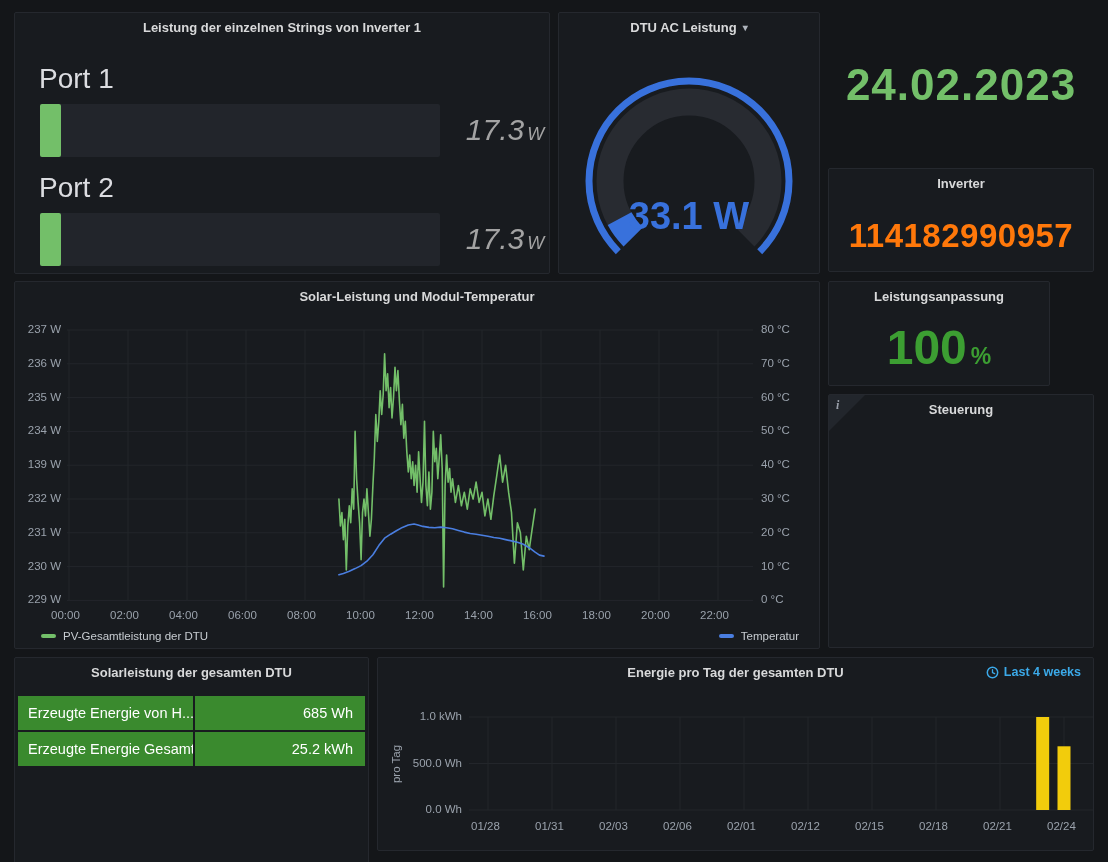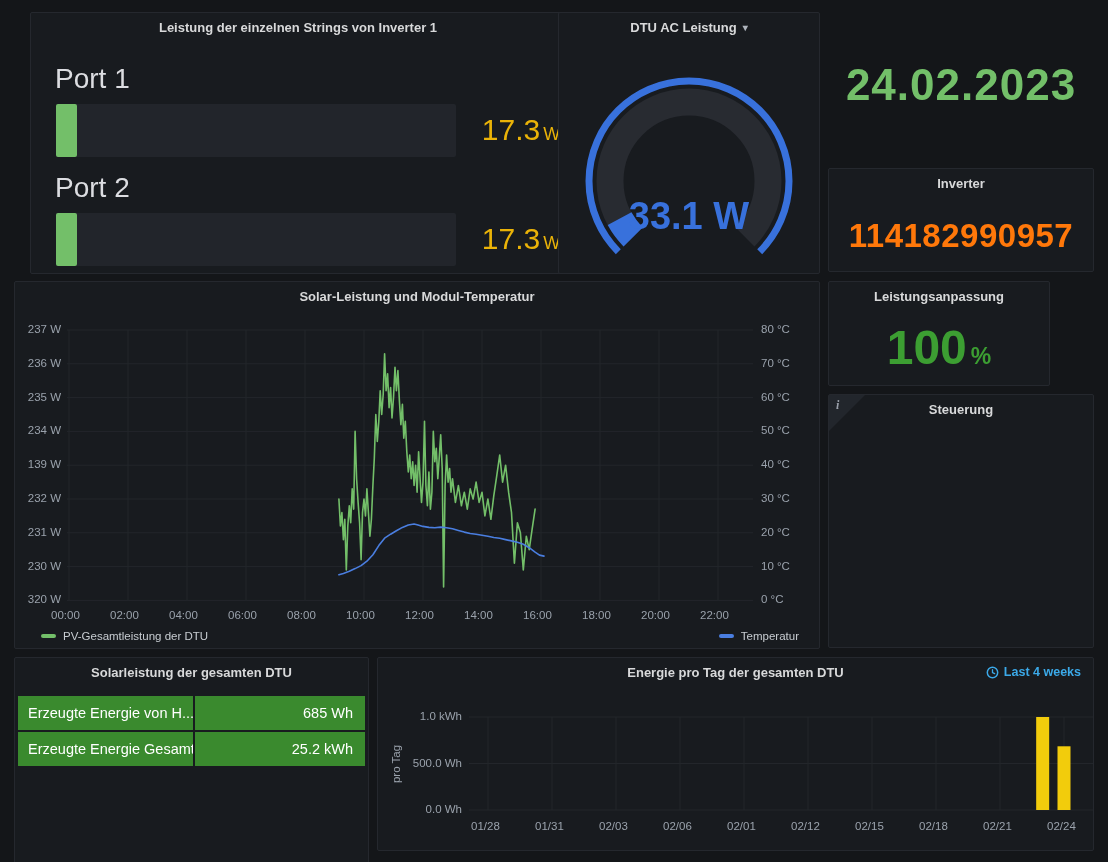--- a/index.html
+++ b/index.html
@@ -5,21 +5,21 @@
   html,body{margin:0;padding:0;background:#141619;width:1108px;height:862px;overflow:hidden;
     font-family:"Liberation Sans",sans-serif;-webkit-font-smoothing:antialiased;}
   .panel{position:absolute;background:#181b1f;border:1px solid #25282e;border-radius:2px;box-sizing:border-box;}
   .panel.transparent{background:transparent;border:none;}
   .panel-title{position:absolute;top:7px;left:0;right:0;text-align:center;font-size:13px;font-weight:600;color:#d8d9da;white-space:nowrap;}
   .chev{display:inline-block;margin-left:6px;color:#aeb4bc;font-size:10px;transform:translateY(-1px);}
   
   .port-label{position:absolute;left:24px;font-size:28px;color:#dcdde1;font-weight:400;}
   .bar-track{position:absolute;left:25px;width:400px;height:53px;background:#22252b;border-radius:2px;}
   .bar-fill{position:absolute;left:0;top:0;bottom:0;width:21px;background:#73bf69;border-radius:2px;}
-  .bar-value{position:absolute;width:110px;text-align:center;color:#eab308;font-size:30px;font-weight:400;}
+  .bar-value{position:absolute;width:110px;text-align:center;color:#a3a3a3;font-size:30px;font-weight:400;font-style:italic;}
   .bar-value .unit{font-size:18px;margin-left:3px;}
   
   .gauge-value-text{font-size:38px;font-weight:700;fill:#3871dc;}
   
   .big-date{position:absolute;left:0;right:0;top:48px;text-align:center;font-size:44px;font-weight:700;color:#73bf69;letter-spacing:1px;}
   .stat-number{position:absolute;left:0;right:0;text-align:center;font-weight:700;}
   .inv-number{top:48px;font-size:33px;color:#ff780a;letter-spacing:0.5px;}
   .pct-number{top:38px;font-size:48px;color:#3c9e32;}
   .pct-number .unit{font-size:23px;font-weight:600;margin-left:4px;}
   
@@ -36,21 +36,21 @@
   
   .tick{position:absolute;font-size:11.5px;color:#9aa2ac;white-space:nowrap;}
   .legend-item{position:absolute;font-size:11.5px;color:#c7ccd1;display:flex;align-items:center;gap:7px;white-space:nowrap;}
   .legend-dash{width:15px;height:4px;border-radius:2px;display:inline-block;}
   .ylab-rot{position:absolute;font-size:11.5px;color:#9aa2ac;transform:rotate(-90deg);transform-origin:center;white-space:nowrap;}
   .range-label{position:absolute;top:7px;right:12px;font-size:12.5px;font-weight:600;color:#3ba9e8;display:flex;align-items:center;gap:5px;cursor:pointer;}
 </style>
 </head>
 <body>
 
-<div class="panel" style="left:14px;top:12px;width:536px;height:262px;margin-left:16px;">
+<div class="panel" style="left:14px;top:12px;width:536px;height:262px;">
   <div class="panel-title">Leistung der einzelnen Strings von Inverter 1</div>
   <div class="port-label" style="top:50px;">Port 1</div>
   <div class="bar-track" style="top:91px;">
     <div class="bar-fill"></div>
   </div>
   <div class="bar-value" style="left:435px;top:100px;">
     <span>17.3</span><span class="unit">W</span>
   </div>
   <div class="port-label" style="top:159px;">Port 2</div>
   <div class="bar-track" style="top:200px;">
@@ -111,21 +111,21 @@
     </svg>
   <div id="ts-ylabels-left">
       <div class="tick" style="left: 6px; top: 41px; width: 40px; text-align: right;">237 W</div>
       <div class="tick" style="left: 6px; top: 74.8px; width: 40px; text-align: right;">236 W</div>
       <div class="tick" style="left: 6px; top: 108.6px; width: 40px; text-align: right;">235 W</div>
       <div class="tick" style="left: 6px; top: 142.4px; width: 40px; text-align: right;">234 W</div>
       <div class="tick" style="left: 6px; top: 176.2px; width: 40px; text-align: right;">139 W</div>
       <div class="tick" style="left: 6px; top: 210px; width: 40px; text-align: right;">232 W</div>
       <div class="tick" style="left: 6px; top: 243.8px; width: 40px; text-align: right;">231 W</div>
       <div class="tick" style="left: 6px; top: 277.6px; width: 40px; text-align: right;">230 W</div>
-      <div class="tick" style="left: 6px; top: 311.4px; width: 40px; text-align: right;">320 W</div>
+      <div class="tick" style="left: 6px; top: 311.4px; width: 40px; text-align: right;">229 W</div>
     </div>
   <div id="ts-ylabels-right">
       <div class="tick" style="left: 746px; top: 41px;">80 °C</div>
       <div class="tick" style="left: 746px; top: 74.8px;">70 °C</div>
       <div class="tick" style="left: 746px; top: 108.6px;">60 °C</div>
       <div class="tick" style="left: 746px; top: 142.4px;">50 °C</div>
       <div class="tick" style="left: 746px; top: 176.2px;">40 °C</div>
       <div class="tick" style="left: 746px; top: 210px;">30 °C</div>
       <div class="tick" style="left: 746px; top: 243.8px;">20 °C</div>
       <div class="tick" style="left: 746px; top: 277.6px;">10 °C</div>

